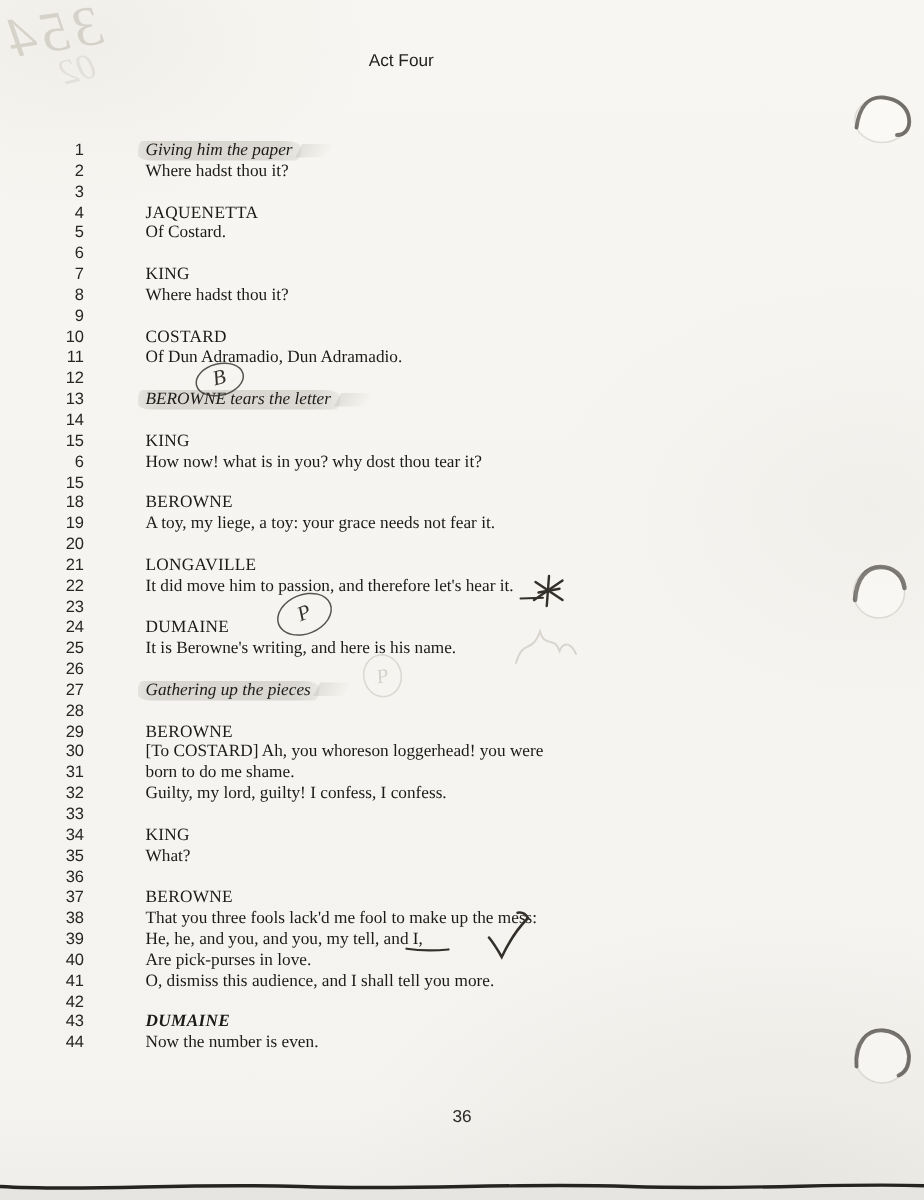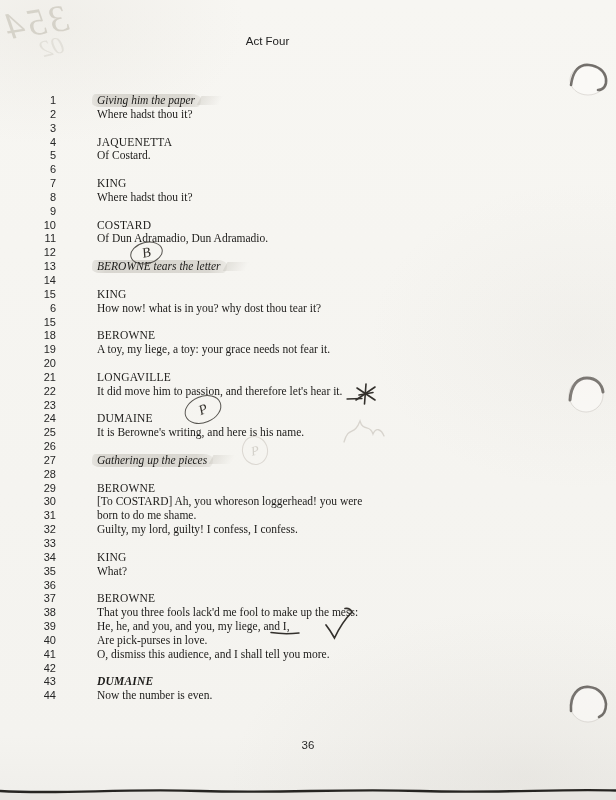--- a/index.html
+++ b/index.html
@@ -220,21 +220,21 @@
       <div class="row">
       <span class="num">37</span>
       <span class="txt character">BEROWNE</span>
     </div>
       <div class="row">
       <span class="num">38</span>
       <span class="txt dialogue">That you three fools lack'd me fool to make up the mess:</span>
     </div>
       <div class="row">
       <span class="num">39</span>
-      <span class="txt dialogue">He, he, and you, and you, my liege, and I,</span>
+      <span class="txt dialogue">He, he, and you, and you, my tell, and I,</span>
     </div>
       <div class="row">
       <span class="num">40</span>
       <span class="txt dialogue">Are pick-purses in love.</span>
     </div>
       <div class="row">
       <span class="num">41</span>
       <span class="txt dialogue">O, dismiss this audience, and I shall tell you more.</span>
     </div>
       <div class="row">

